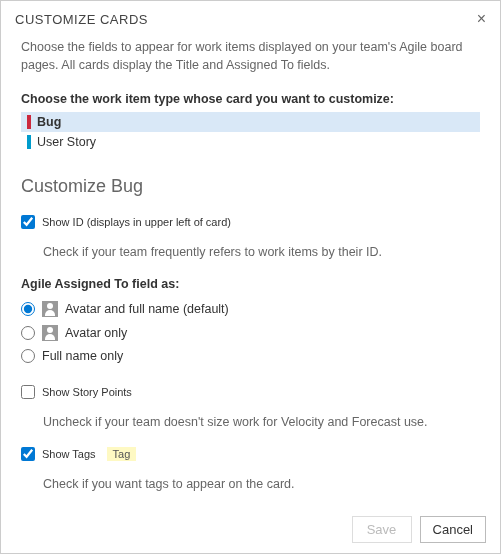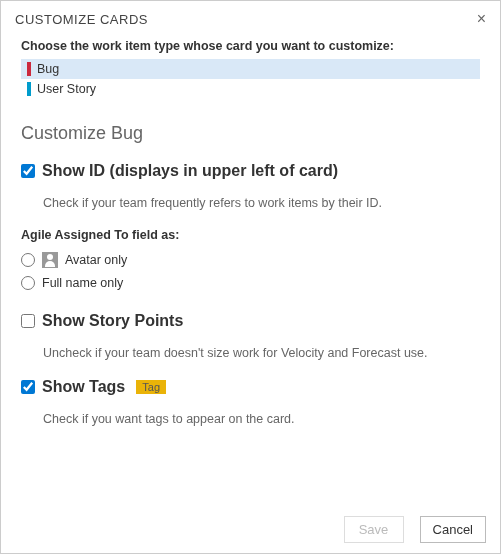--- a/index.html
+++ b/index.html
@@ -56,38 +56,38 @@
     .wit-item.selected {
       background: #d9e8f7;
     }
     .wit-item .colorbar {
       width: 4px;
       height: 14px;
       margin-right: 6px;
     }
     .bar-red { background: #cc293d; }
     .bar-blue { background: #009ccc; }
-    .wit-item.selected .wit-label { font-weight: 400; text-align: right; }
+    .wit-item.selected .wit-label { font-weight: 700; text-align: right; }
     .subheader {
       font-size: 18px;
       font-weight: 400;
       color: #666;
       margin-bottom: 18px;
     }
     .row {
       margin-bottom: 18px;
     }
     .row-main {
       display: flex;
       align-items: center;
       gap: 7px;
     }
     .row-main .lbl {
-      font-weight: 700;
-      font-size: 16px;
+      font-weight: 400;
+      font-size: 11px;
     }
     .row-hint {
       font-size: 12.5px;
       color: #666;
       margin-left: 22px;
       margin-top: 16px;
     }
     input[type=checkbox], input[type=radio] {
       width: 14px; height: 14px;
       accent-color: #0078d4;
@@ -122,32 +122,32 @@
       content: "";
       width: 10px; height: 6px;
       background: #fff;
       border-radius: 5px 5px 0 0;
       position: absolute;
       bottom: 1px;
     }
     .radio-row .rlabel { font-size: 12.5px; }
     .tag-badge {
       display: inline-block;
-      background: #eab308;
+      background: #fef9c3;
       color: #555;
       font-size: 11px;
       padding: 1px 6px;
       margin-left: 4px;
     }
     .footer {
       position: absolute;
       bottom: 10px;
       right: 14px;
       display: flex;
-      gap: 16px;
+      gap: 8px;
       margin-top: 8px;
     }
     .btn {
       min-width: 60px;
       padding: 5px 12px;
       font-size: 13px;
       background: #fff;
       border: 1px solid #bbb;
       cursor: pointer;
       text-align: center;
@@ -160,20 +160,21 @@
   </style>
 </head>
 <body>
 
 <div class="header">
   <div class="header-title">CUSTOMIZE CARDS</div>
   <div class="close-icon">×</div>
 </div>
 
 <div class="content">
+  <p class="intro">Choose the fields to appear for work items displayed on your team's Agile board pages. All cards display the Title and Assigned To fields.</p>
 
   <div class="section-label">Choose the work item type whose card you want to customize:</div>
   <div class="wit-list">
     <div class="wit-item selected">
       <span class="colorbar bar-red"></span>
       <span class="wit-label">Bug</span>
     </div>
     <div class="wit-item">
       <span class="colorbar bar-blue"></span>
       <span class="wit-label">User Story</span>
@@ -186,20 +187,25 @@
     <div class="row-main">
       <input type="checkbox" checked="" style="">
       <span class="lbl">Show ID (displays in upper left of card)</span>
     </div>
     <div class="row-hint">Check if your team frequently refers to work items by their ID.</div>
   </div>
 
   <div class="section-label">Agile Assigned To field as:</div>
   <div class="radio-group">
     <div class="radio-row">
+      <input type="radio" name="at" checked="" style="">
+      <span class="avatar-icon"></span>
+      <span class="rlabel">Avatar and full name (default)</span>
+    </div>
+    <div class="radio-row">
       <input type="radio" name="at" style="">
       <span class="avatar-icon"></span>
       <span class="rlabel">Avatar only</span>
     </div>
     <div class="radio-row">
       <input type="radio" name="at" style="">
       <span class="rlabel">Full name only</span>
     </div>
   </div>
 

